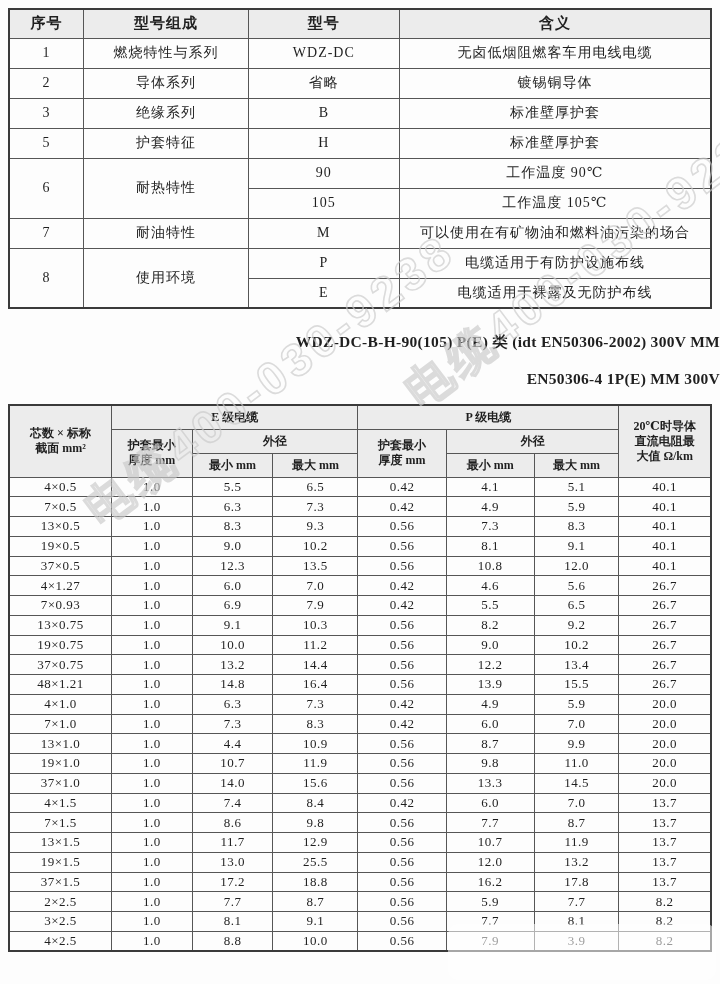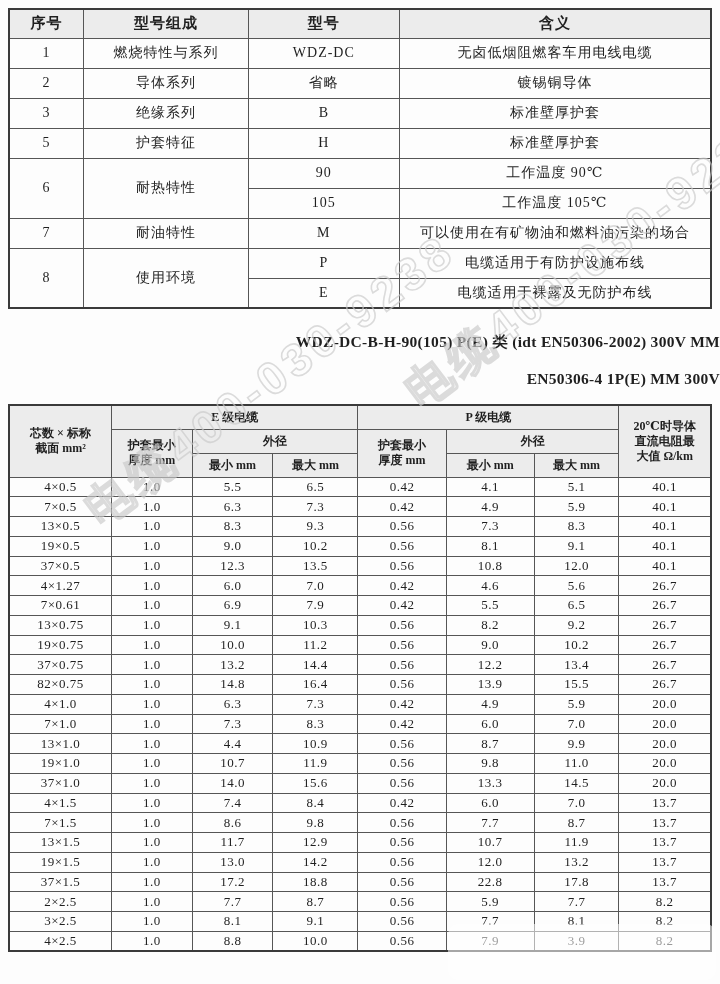--- a/index.html
+++ b/index.html
@@ -226,21 +226,21 @@
           <td>4×1.27</td>
           <td>1.0</td>
           <td>6.0</td>
           <td>7.0</td>
           <td>0.42</td>
           <td>4.6</td>
           <td>5.6</td>
           <td>26.7</td>
         </tr>
         <tr>
-          <td>7×0.61</td>
+          <td>7×0.93</td>
           <td>1.0</td>
           <td>6.9</td>
           <td>7.9</td>
           <td>0.42</td>
           <td>5.5</td>
           <td>6.5</td>
           <td>26.7</td>
         </tr>
         <tr>
           <td>13×0.75</td>
@@ -266,21 +266,21 @@
           <td>37×0.75</td>
           <td>1.0</td>
           <td>13.2</td>
           <td>14.4</td>
           <td>0.56</td>
           <td>12.2</td>
           <td>13.4</td>
           <td>26.7</td>
         </tr>
         <tr>
-          <td>82×0.75</td>
+          <td>48×1.21</td>
           <td>1.0</td>
           <td>14.8</td>
           <td>16.4</td>
           <td>0.56</td>
           <td>13.9</td>
           <td>15.5</td>
           <td>26.7</td>
         </tr>
         <tr>
           <td>4×1.0</td>
@@ -359,33 +359,33 @@
           <td>12.9</td>
           <td>0.56</td>
           <td>10.7</td>
           <td>11.9</td>
           <td>13.7</td>
         </tr>
         <tr>
           <td>19×1.5</td>
           <td>1.0</td>
           <td>13.0</td>
-          <td>14.2</td>
+          <td>25.5</td>
           <td>0.56</td>
           <td>12.0</td>
           <td>13.2</td>
           <td>13.7</td>
         </tr>
         <tr>
           <td>37×1.5</td>
           <td>1.0</td>
           <td>17.2</td>
           <td>18.8</td>
           <td>0.56</td>
-          <td>22.8</td>
+          <td>16.2</td>
           <td>17.8</td>
           <td>13.7</td>
         </tr>
         <tr>
           <td>2×2.5</td>
           <td>1.0</td>
           <td>7.7</td>
           <td>8.7</td>
           <td>0.56</td>
           <td>5.9</td>

